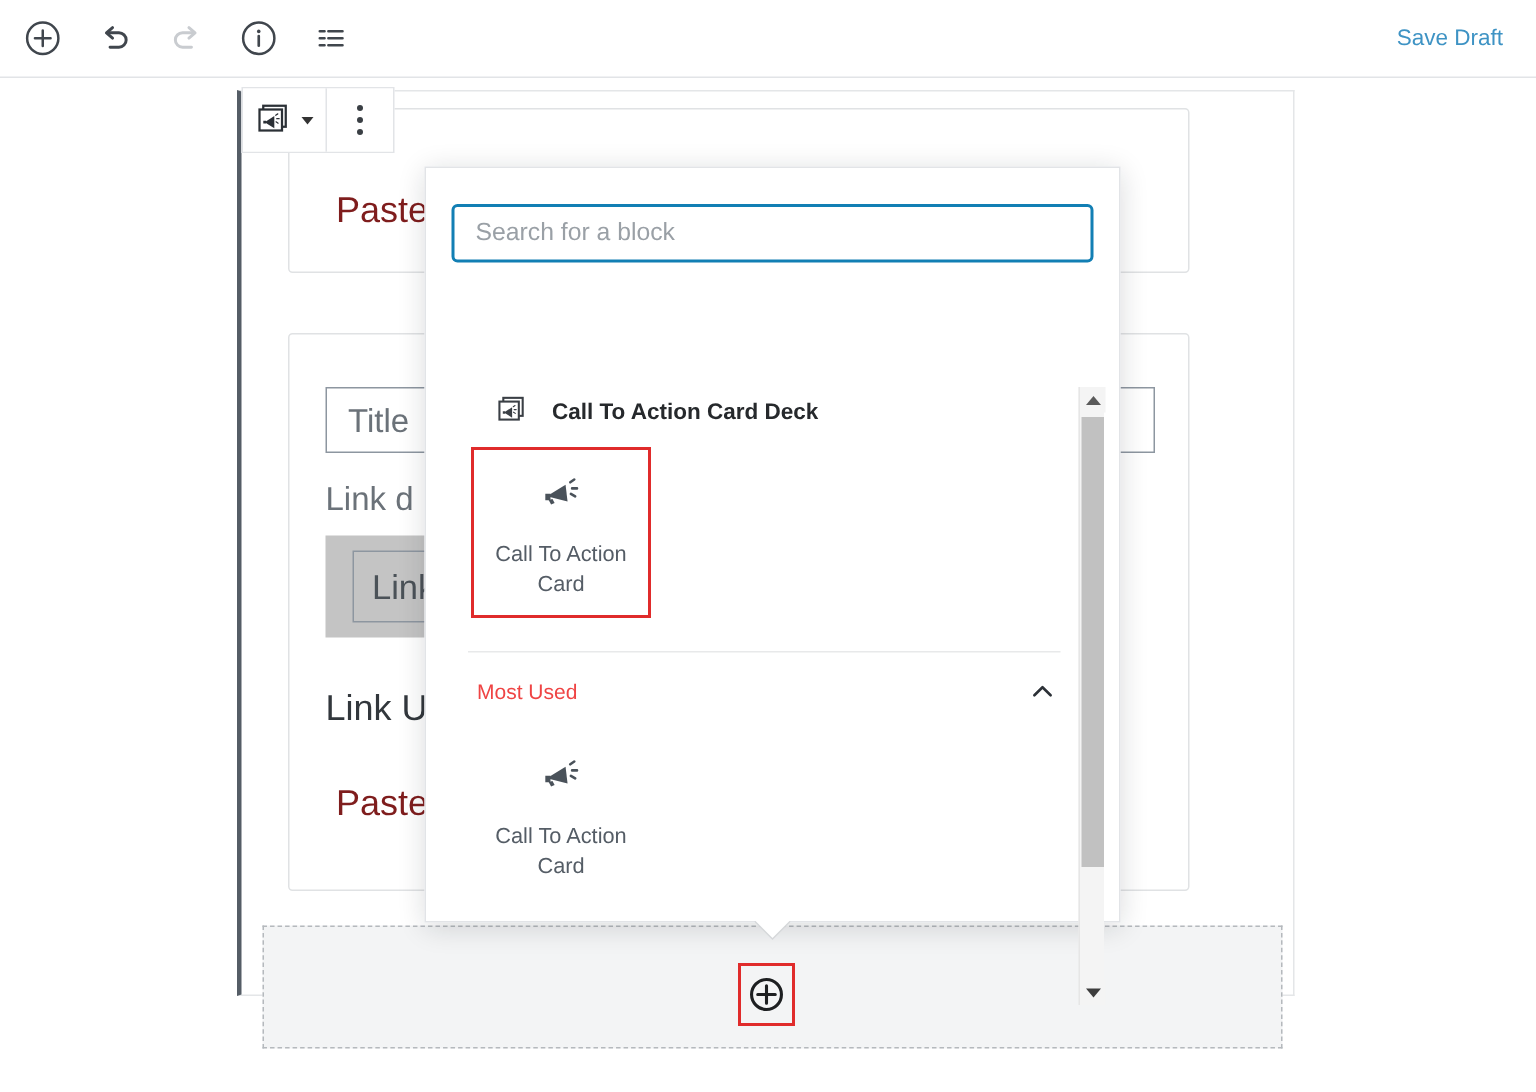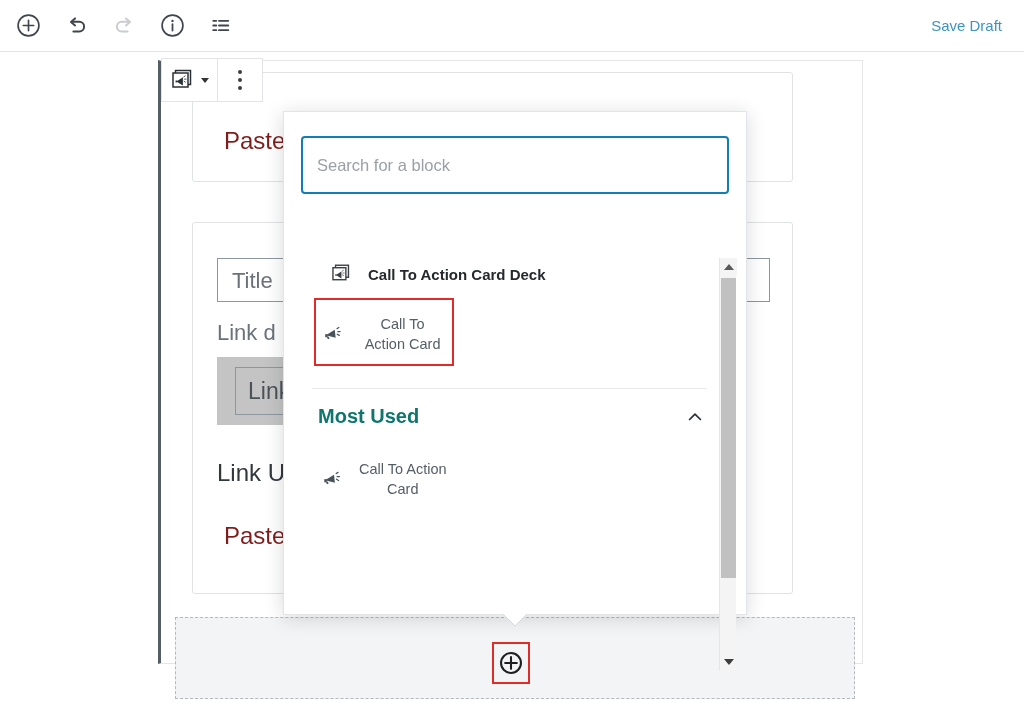--- a/index.html
+++ b/index.html
@@ -102,46 +102,46 @@
     position:absolute; left:283px; top:59px; width:464px; height:504px;
     background:#fff; border:1px solid #e2e4e7;
     box-shadow:0 3px 18px rgba(18,24,32,.16);
     z-index:40;
   }
   .pop-arrow{
     position:absolute; left:503px; top:562px; width:24px; height:13px; z-index:41;
   }
   .search-wrap{ padding:24px 17px 10px 17px; }
   .search-input{
-    width:100%; height:58px; border:2px solid #127fb4; border-radius:4px;
+    width:100%; height:39px; border:2px solid #127fb4; border-radius:4px;
     padding:10px 14px; font-size:16.5px; color:#3c434a;
     font-family:"Liberation Sans", sans-serif; outline:none; background:#fff;
   }
   .search-input::placeholder{ color:#9aa0a6; }
 
   .pop-scrollarea{
     position:absolute; left:0; top:136px; width:464px; height:367px; overflow:hidden;
   }
   .pop-inner{ position:absolute; left:0; top:0; width:447px; }
 
   .panel-title{
     display:flex; align-items:center; gap:14px;
     padding:14px 20px 6px 34px;
     font-size:15px; font-weight:bold; color:#26292c;margin-left:12px;
   }
   .panel-head{
     display:flex; align-items:center; justify-content:space-between;
     padding:16px 26px 10px 34px; cursor:pointer;
   }
-  .panel-head .ph-label{ font-size:20px; font-weight:bold; color:#0f766e; }
+  .panel-head .ph-label{ font-size:14px; font-weight:normal; color:#ef4444; }
 
   .block-grid{ display:flex; flex-wrap:wrap; padding:6px 20px 18px 30px; }
   .block-item{
-    width:140px; padding:14px 6px 10px 6px;
-    display:flex; flex-direction:row; align-items:center; gap:16px;
+    width:120px; padding:14px 6px 10px 6px;
+    display:flex; flex-direction:column; align-items:center; gap:16px;
     cursor:pointer; background:transparent; border:1px solid transparent;
   }
   .block-item.highlight{ border:2px solid #e02b2b; }
   .block-item .bi-label{
     font-size:14.5px; line-height:20px; color:#555d66; text-align:center;
   }
   .divider{ height:1px; background:#e8e9ea; margin:4px 24px 0 28px; }
 
   
   .sbar{

